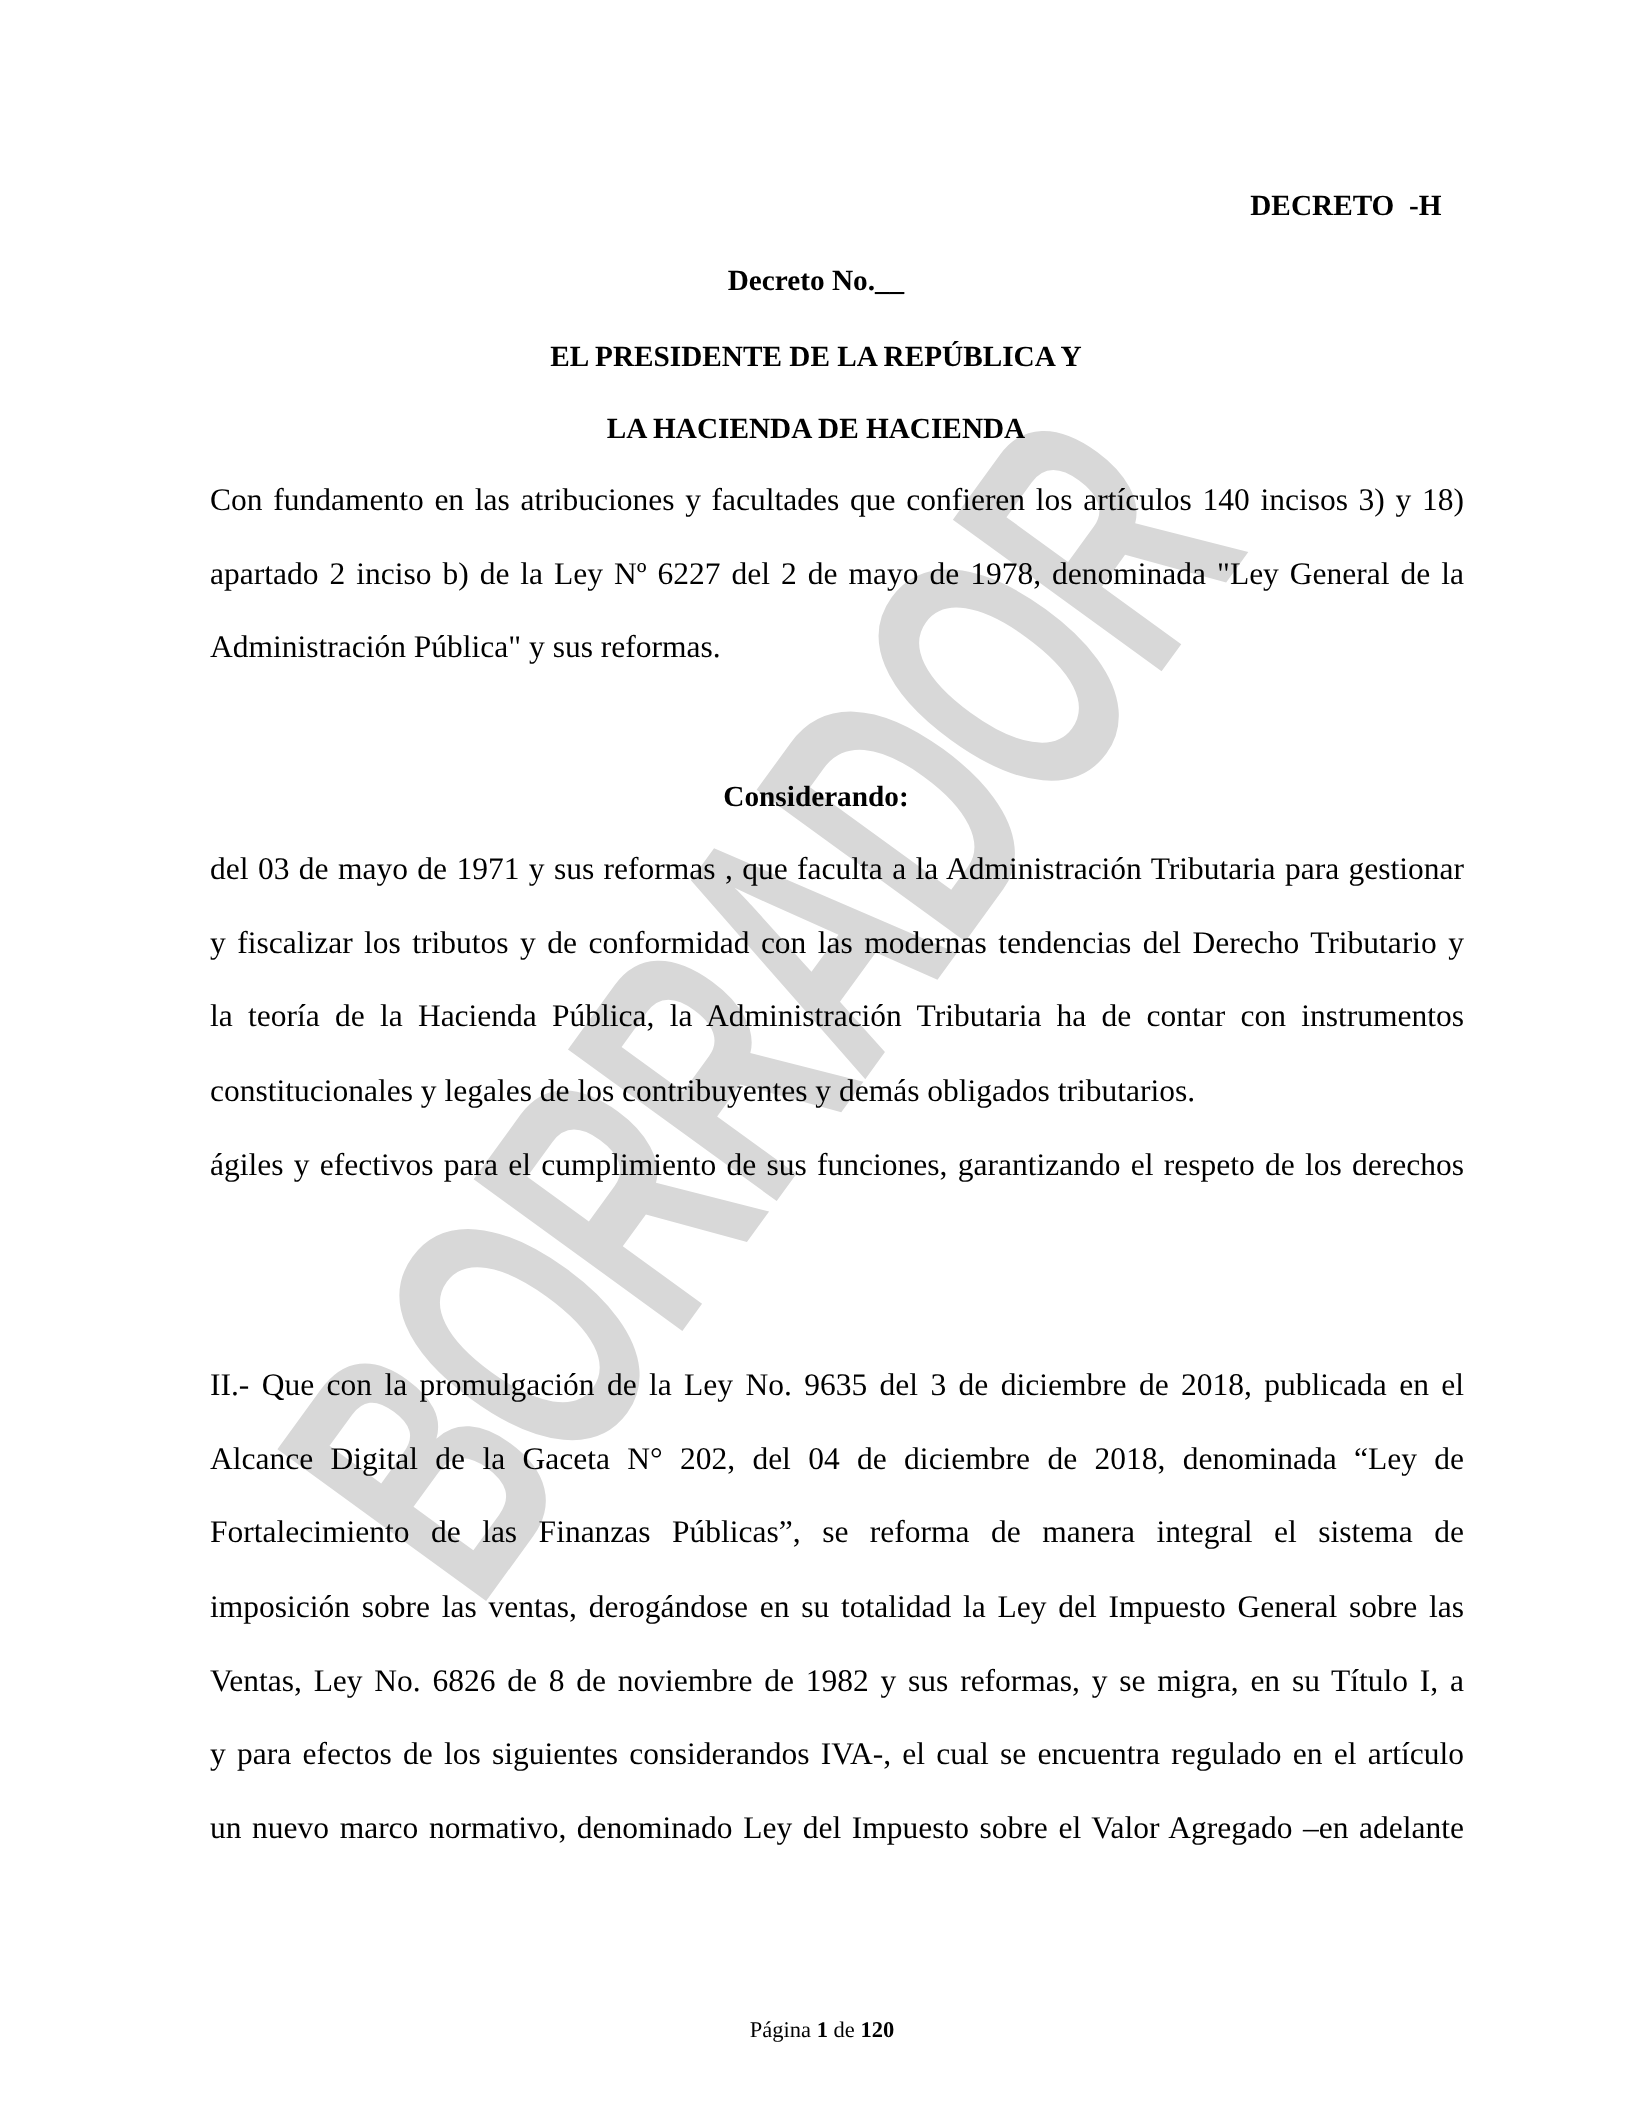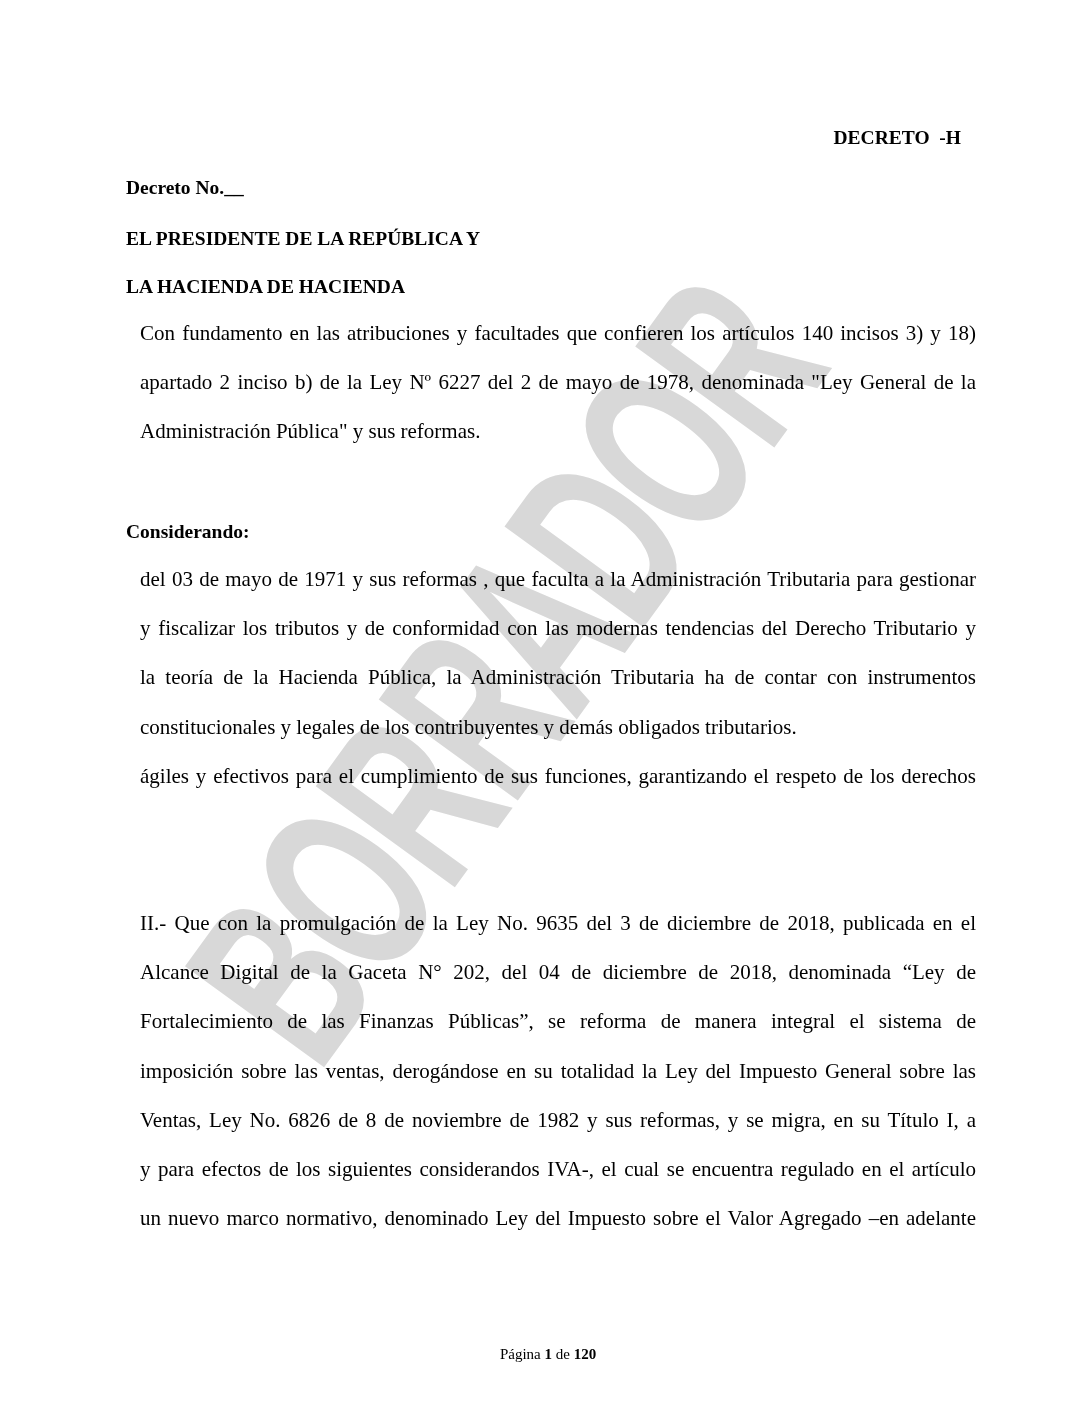--- a/index.html
+++ b/index.html
@@ -23,21 +23,21 @@
       transform-origin: center center;
       line-height: 1;
     }
     .watermark span { display: inline-block; transform: scaleX(0.62); transform-origin: center; }
     .content { position: absolute; left: 0; top: 0; width: 100%; height: 100%; z-index: 1; }
     .decree-code {
       position: absolute; right: 127px; top: 127px;
       font-weight: bold; font-size: 19.5px; white-space: pre; text-align: center;
     }
     .center-line {
-      position: absolute; left: 126px; width: 836px; text-align: left;
+      position: absolute; left: 126px; width: 836px; text-align: center;
       font-weight: bold; font-size: 19.5px;
     }
     .t1 { top: 177px; }
     .t2 { top: 228px; }
     .t3 { top: 276px; }
     .body-text {
       position: absolute; left: 140px; width: 836px;
       font-size: 21px; line-height: 49.2px;
     }
     .line { display: block; height: 49.2px; text-align: justify; text-align-last: justify; white-space: nowrap; overflow: visible; }

